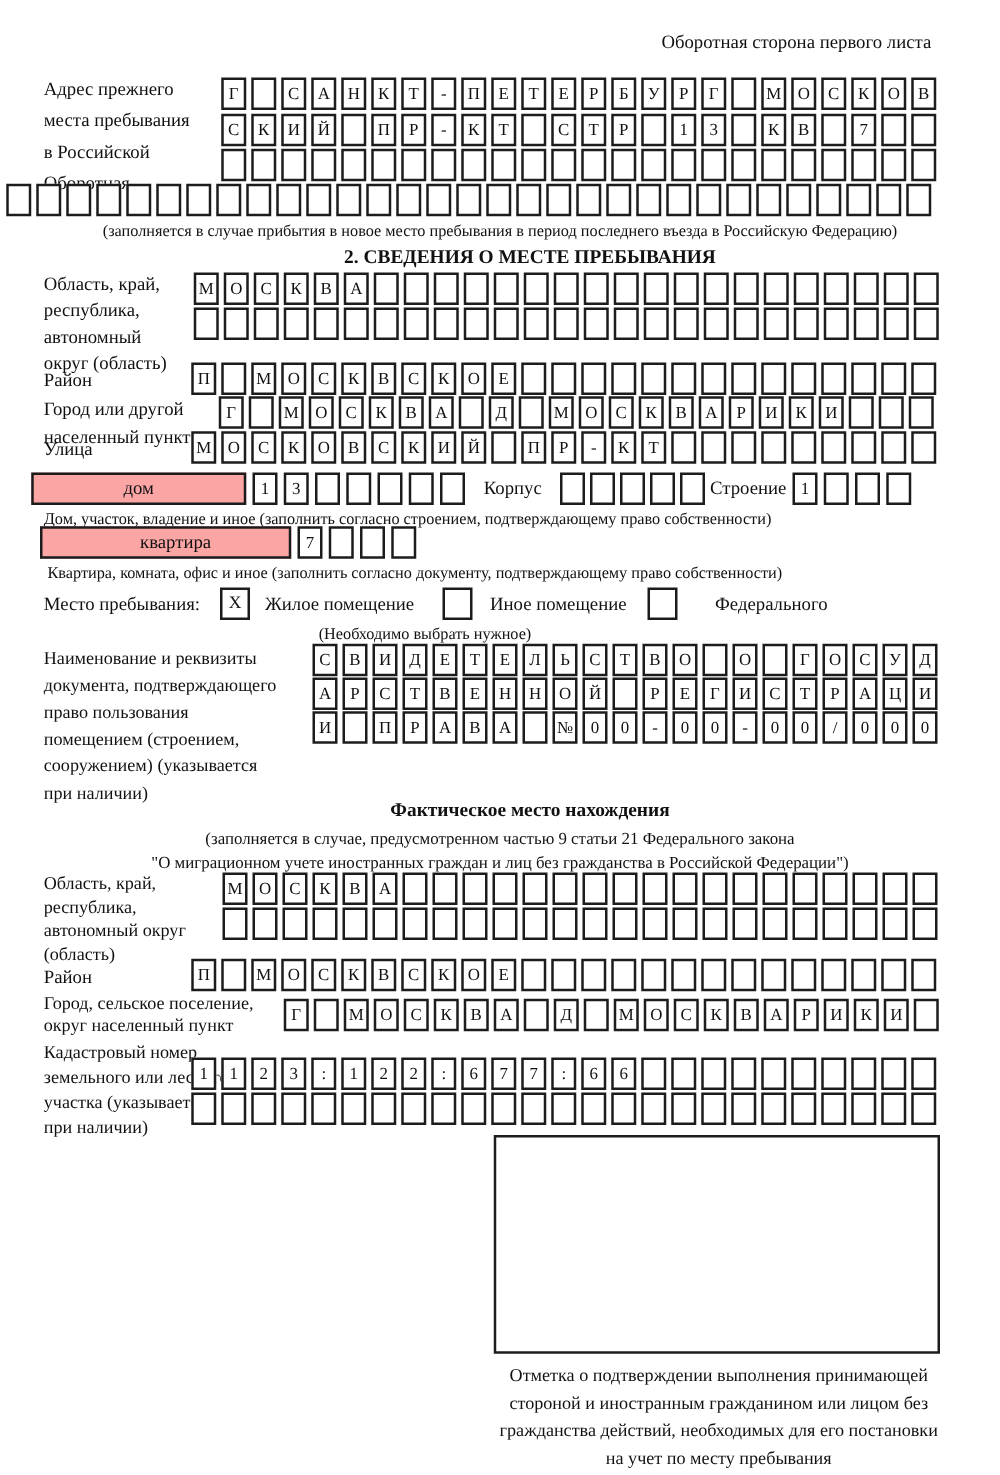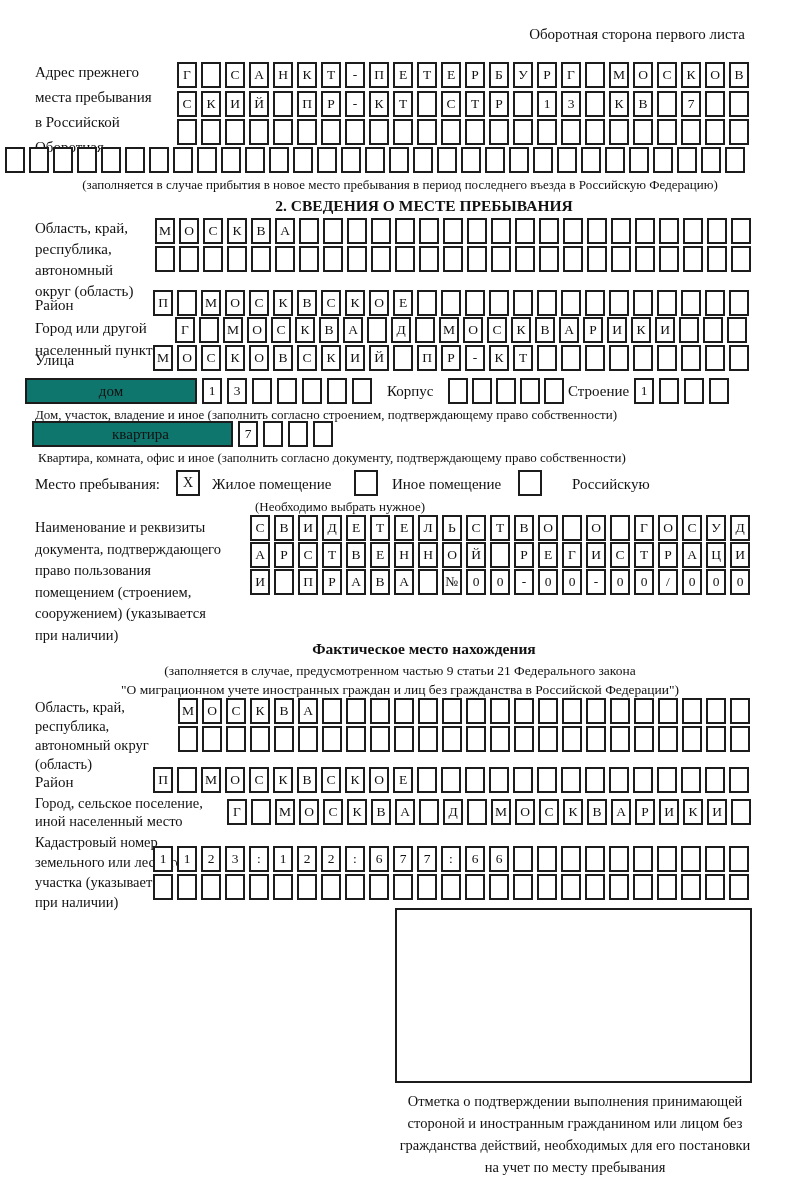--- a/index.html
+++ b/index.html
@@ -19,21 +19,21 @@
     width:20px;height:26px;box-sizing:border-box;border:2px solid #1c1c1c;
     display:flex;align-items:center;justify-content:center;
     font-size:13.5px;font-family:"Liberation Serif",serif;background:#fff;flex:0 0 auto;
   }
   .chk{
     position:absolute;width:24px;height:26px;box-sizing:border-box;border:2px solid #1c1c1c;
     display:flex;align-items:center;justify-content:center;font-size:14px;background:#fff;
   }
   .widebox{
     position:absolute;height:26px;box-sizing:border-box;border:2px solid #1c1c1c;
-    display:flex;align-items:center;justify-content:center;font-size:15px;background:#0f766e;
+    display:flex;align-items:center;justify-content:center;font-size:15px;background:#fca5a5;
   }
   .stampbox{position:absolute;box-sizing:border-box;border:2px solid #1c1c1c;background:#fff;}
 </style>
 </head>
 <body>
 
 <div class="abs label" style="top:22px;left:0;width:745px;text-align:right;">Оборотная сторона первого листа</div>
 
 <div class="abs label" style="left:35px;top:60px;">Адрес прежнего
 места пребывания
@@ -335,21 +335,21 @@
     <span class="cbox"></span>
   </div>
 <div class="abs caption" style="left:38px;top:450px;">Квартира, комната, офис и иное (заполнить согласно документу, подтверждающему право собственности)</div>
 
 <div class="abs label" style="left:35px;top:472px;">Место пребывания:</div>
 <div class="chk" style="left:176px;top:470px;">X</div>
 <div class="abs label" style="left:212px;top:472px;">Жилое помещение</div>
 <div class="chk" style="left:354px;top:470px;"></div>
 <div class="abs label" style="left:392px;top:472px;">Иное помещение</div>
 <div class="chk" style="left:518px;top:470px;"></div>
-<div class="abs label" style="left:572px;top:472px;">Российскую</div>
+<div class="abs label" style="left:572px;top:472px;">Федерального</div>
 <div class="abs caption center" style="left:155px;top:499px;width:370px;">(Необходимо выбрать нужное)</div>
 
 <div class="abs label" style="left:35px;top:517px;font-size:14.5px;line-height:21.5px;">Наименование и реквизиты
 документа, подтверждающего
 право пользования
 помещением (строением,
 сооружением) (указывается
 при наличии)</div>
 <div class="boxrow" style="left:250px;top:515px;">
     <span class="cbox">С</span>
@@ -505,21 +505,21 @@
     <span class="cbox"></span>
     <span class="cbox"></span>
     <span class="cbox"></span>
     <span class="cbox"></span>
     <span class="cbox"></span>
     <span class="cbox"></span>
     <span class="cbox"></span>
   </div>
 
 <div class="abs label" style="left:35px;top:794px;font-size:14.5px;line-height:18px;">Город, сельское поселение,
-иной населенный место</div>
+округ населенный пункт</div>
 <div class="boxrow" style="left:227px;top:799px;">
     <span class="cbox">Г</span>
     <span class="cbox"></span>
     <span class="cbox">М</span>
     <span class="cbox">О</span>
     <span class="cbox">С</span>
     <span class="cbox">К</span>
     <span class="cbox">В</span>
     <span class="cbox">А</span>
     <span class="cbox"></span>

